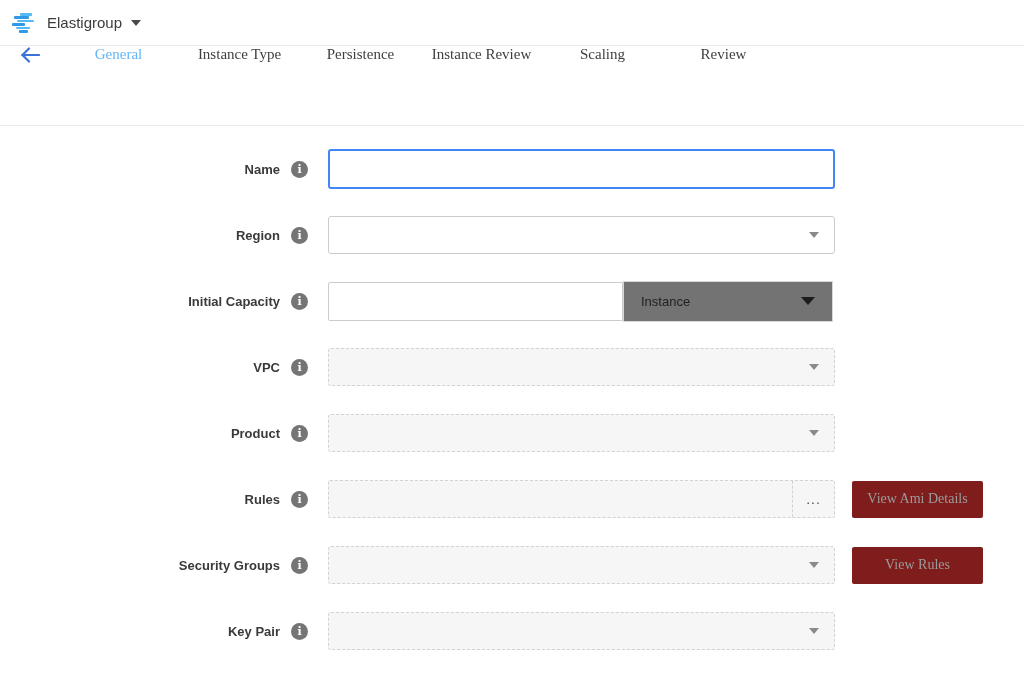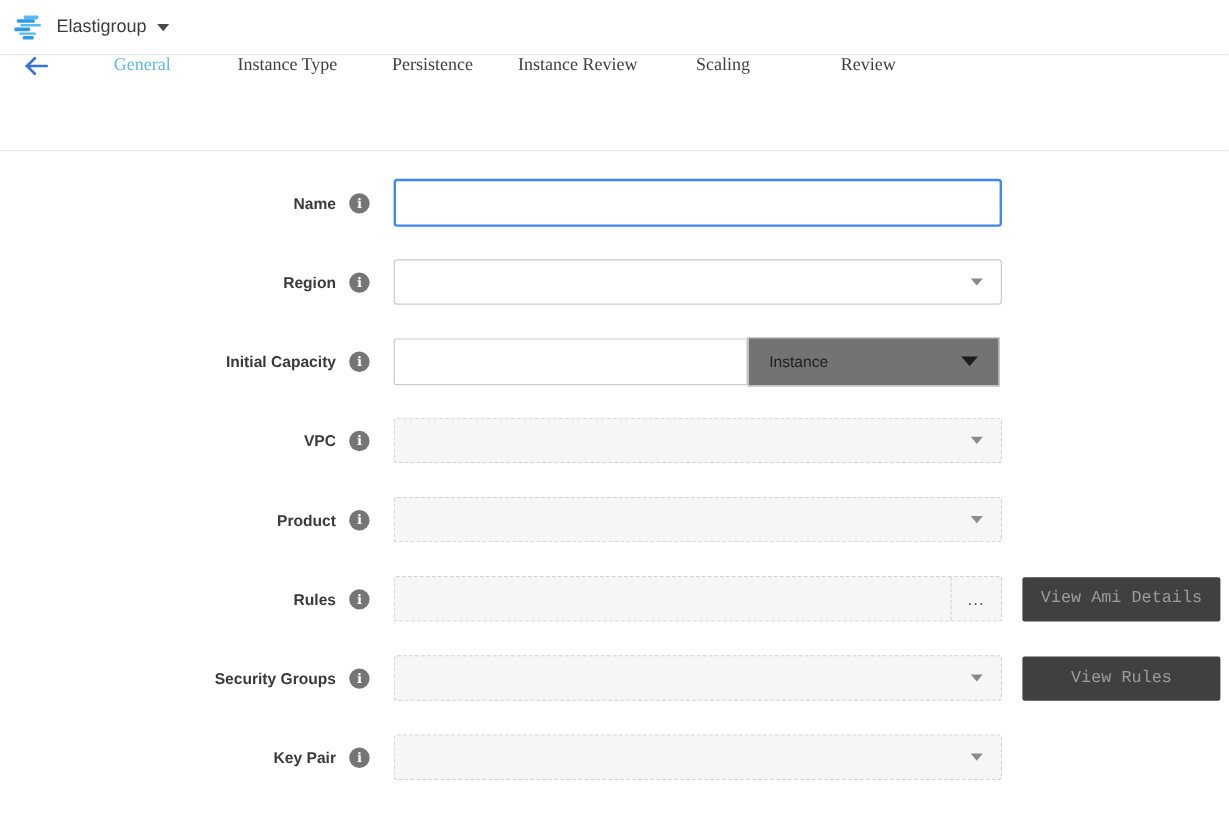--- a/index.html
+++ b/index.html
@@ -60,23 +60,23 @@
                  border-left:7px solid transparent; border-right:7px solid transparent;
                  border-top:8px solid #1c1c1c; }
 
   .image-picker { width:507px; height:38px; border:1px dashed #d2d2d2; border-radius:2px;
                   background:#f6f6f6; display:flex; align-items:stretch; }
   .image-value { flex:1; }
   .dots-btn { width:42px; border-left:1px dashed #d2d2d2; display:flex; align-items:center;
               justify-content:center; font-size:14px; letter-spacing:1px; color:#4d4d4d;
               cursor:pointer; background:#f6f6f6; }
 
-  .action-btn { margin-left:17px; width:165px; height:37px; background:#404040;
+  .action-btn { margin-left:17px; width:131px; height:37px; background:#7f1d1d;
                 border:none; border-radius:2px; color:#9b9b9b; font-size:14px;
-                font-family:Liberation Mono, monospace; cursor:pointer; }
+                font-family:Liberation Serif, serif; cursor:pointer; }
 </style>
 </head>
 <body>
 
 <header class="topbar">
   <span class="logo">
     <i></i>
       <i></i>
       <i></i>
       <i></i>

